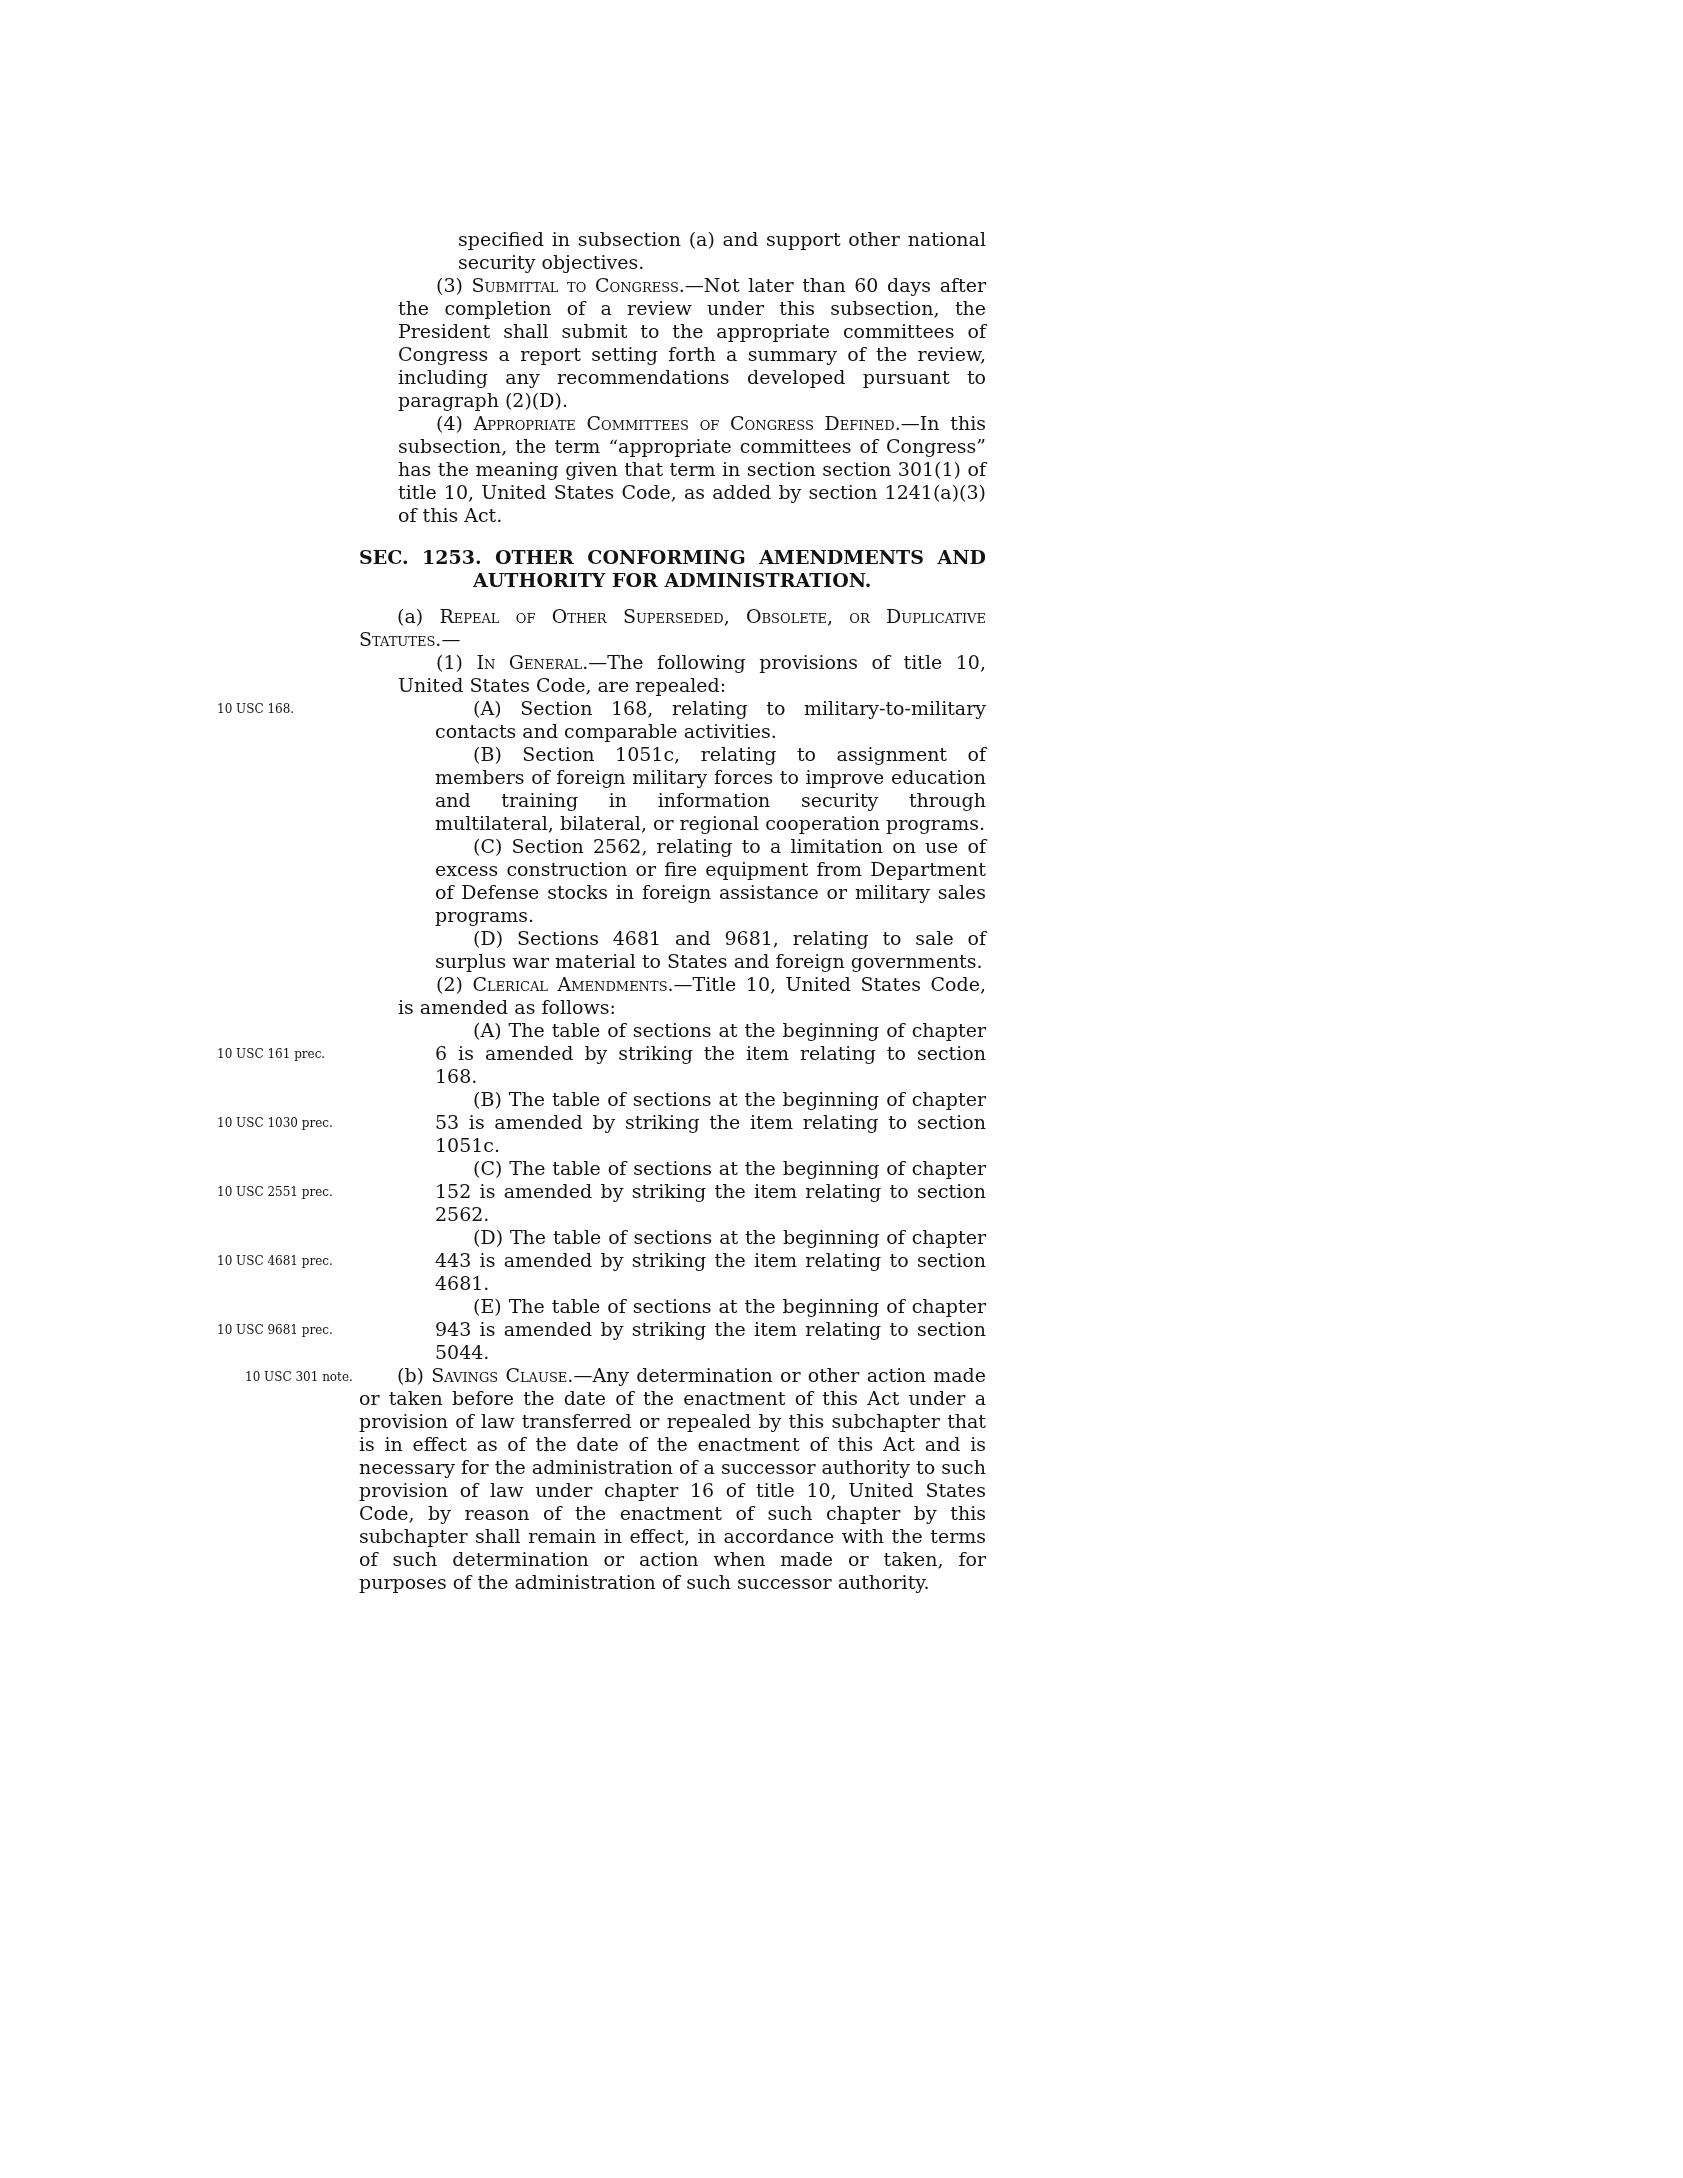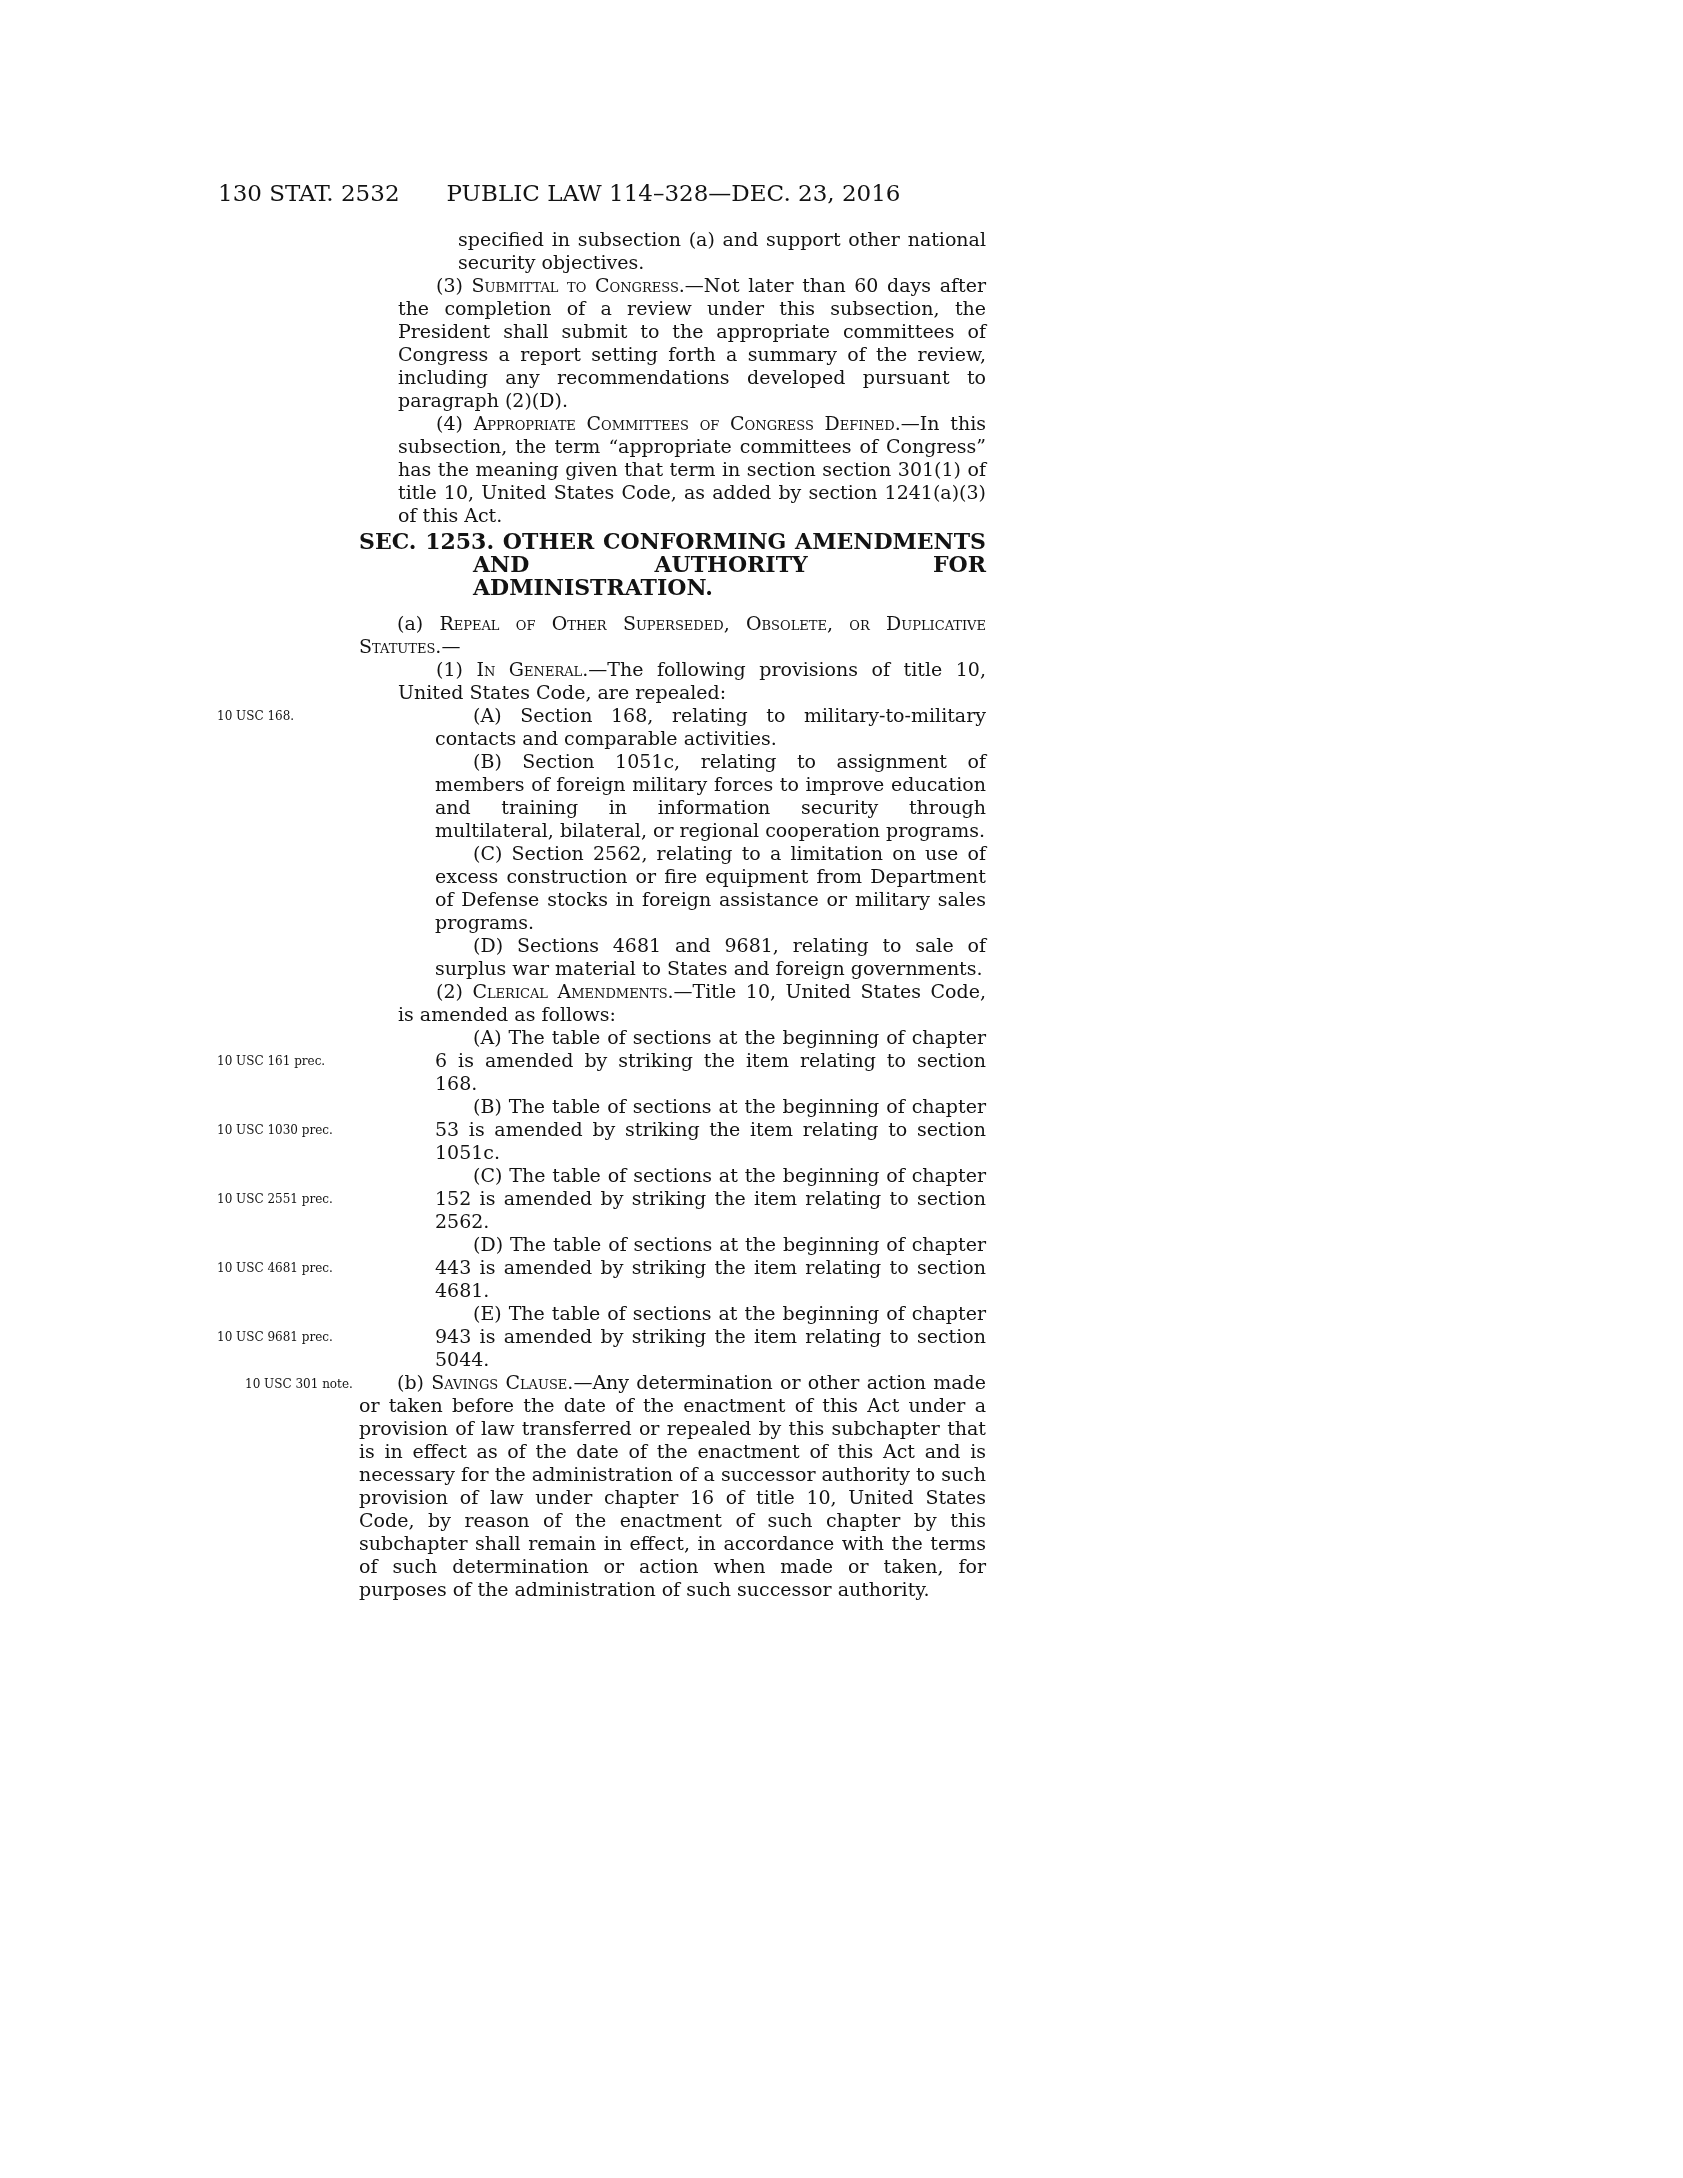--- a/index.html
+++ b/index.html
@@ -36,47 +36,43 @@
   }
   .main p { position: relative; }
   .indent-first { text-indent: 38px; }
   .lvl1 { margin-left: 39px; }
   .lvl2 { margin-left: 76px; }
   .cont { margin-left: 99px; text-indent: 0; }
   .sec-heading {
     font-weight: bold;
     padding-left: 114px;
     text-indent: -114px;
-    margin-top: 3px;
+    margin-top: 19px;
     margin-bottom: 13px;
-    font-size: 22px;
+    font-size: 19px;
   }
   .sc { font-variant: small-caps; margin-top: 40px; }
   .margin-note {
     position: absolute;
     width: 131px;
     font-size: 12px;
     line-height: 22px;
     text-align: left;
     text-indent: 0;
     white-space: normal;
   }
   .note-l2-first  { left: -218px; top: 1px; }
   .note-l2-second { left: -218px; top: 24px; }
   .note-l0-first  { left: -142px; top: 2px; margin-left: 28px; }
 </style>
 </head>
 <body>
 
 <div class="page">
 
-  <div class="running-head">
-    <span class="stat-number">130 STAT. 2532</span>
-    <span class="law-title">PUBLIC LAW 114–328—DEC. 23, 2016</span>
-  </div>
 
   <div class="main">
 
     <p class="cont"><span>specified in subsection (a) and support other national security objectives.</span></p>
 
     <p class="lvl1 indent-first"><span>(3) </span><span class="sc">Submittal to Congress</span><span>.—Not later than 60 days after the completion of a review under this subsection, the President shall submit to the appropriate committees of Congress a report setting forth a summary of the review, including any recommendations developed pursuant to paragraph (2)(D).</span></p>
 
     <p class="lvl1 indent-first"><span>(4) </span><span class="sc">Appropriate Committees of Congress Defined</span><span>.—In this subsection, the term “appropriate committees of Congress” has the meaning given that term in section section 301(1) of title 10, United States Code, as added by section 1241(a)(3) of this Act.</span></p>
 
     <p class="sec-heading"><span>SEC. 1253. OTHER CONFORMING AMENDMENTS AND AUTHORITY FOR ADMINISTRATION.</span></p>

